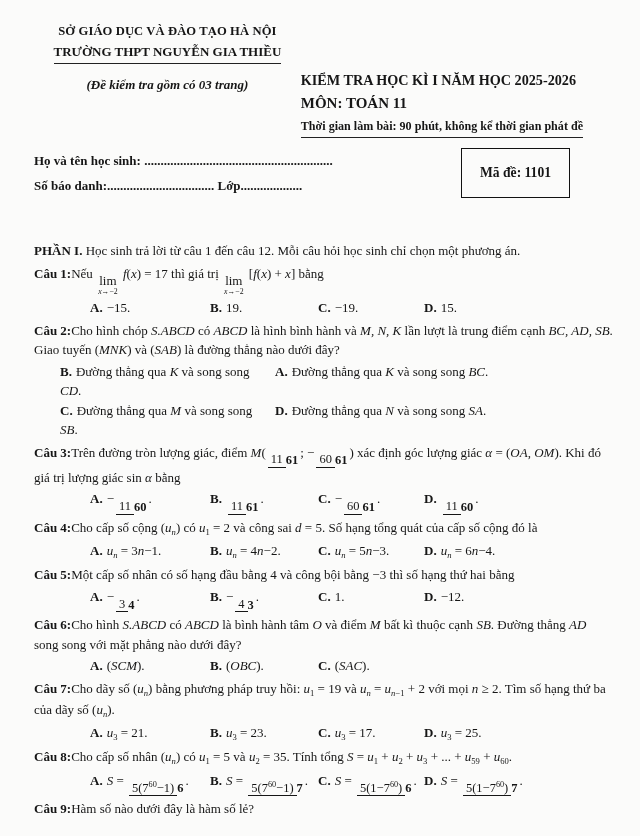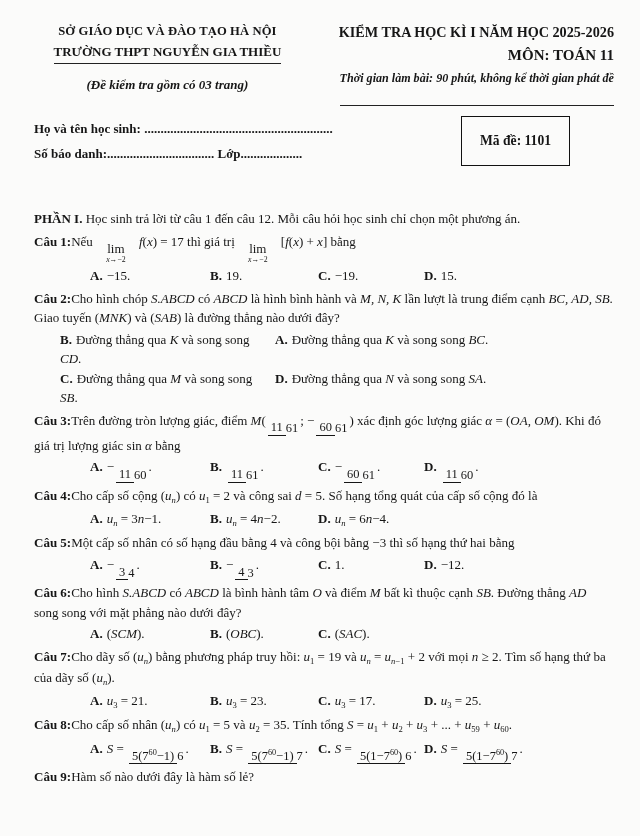--- a/index.html
+++ b/index.html
@@ -8,29 +8,29 @@
     background:#fbfbfa;color:#161616;
     font-family:"Liberation Serif","DejaVu Serif",serif;
     font-size:13px;line-height:1.5;
     -webkit-font-smoothing:antialiased;
   }
   .page{padding:22px 26px 0 34px;}
 
   
   .h-top{display:flex;align-items:flex-start;}
   .h-left{width:46%;text-align:center;}
-  .h-right{width:54%;text-align:right;}
+  .h-right{width:54%;text-align:left;margin-top:48px;}
   .l1{font-weight:bold;font-size:12.6px;letter-spacing:.1px;}
   .l2{margin-top:1px;}
   .l2 span{display:inline-block;font-weight:bold;font-size:13px;border-bottom:1.2px solid #222;padding-bottom:2px;}
   .l3{margin-top:11px;font-weight:bold;font-style:italic;font-size:13px;}
   .r1{font-weight:bold;font-size:14.2px;}
   .r2{font-weight:bold;font-size:15px;margin-top:1px;}
   .r3{margin-top:1px;}
-  .r3 span{display:inline-block;font-weight:bold;font-style:italic;font-size:12.1px;border-bottom:1.1px solid #222;padding-bottom:18px;}
+  .r3 span{display:inline-block;font-weight:bold;font-size:12.1px;border-bottom:1.1px solid #222;padding-bottom:2px;}
   .h-bottom{display:flex;align-items:center;margin-top:10px;gap:48px;}
   .fill-lines{flex:1;font-weight:bold;font-size:13px;line-height:1.95;white-space:nowrap;overflow:hidden;}
   .code-box{border:1.7px solid #111;padding:14px 18px;font-weight:bold;font-size:13.6px;margin-right:44px;white-space:nowrap;}
 
   
   .intro{margin:42px 0 4px;}
   .intro .plabel{font-weight:bold;}
   .question{margin:0 0 1px;}
   .stem{margin:2px 0 0;}
   .qlabel{font-weight:bold;}
@@ -39,22 +39,22 @@
   .cols2{grid-template-columns:215px auto;padding-left:26px;}
   .opt{padding-right:4px;}
   .okey{font-weight:bold;margin-right:4px;}
 
   
   .mi{font-style:italic;}
   .msub{font-size:.66em;vertical-align:-.4em;}
   .msup{font-size:.66em;vertical-align:.55em;}
   .frac{display:inline-flex;flex-direction:row;align-items:center;vertical-align:-.55em;line-height:1.08;font-size:.96em;margin:0 2px;}
   .frac .num{border-bottom:1px solid #161616;padding:0 3px 0;}
-  .frac .den{padding-top:1px;}
-  .limw{display:inline-flex;flex-direction:column;align-items:center;vertical-align:-.55em;line-height:1;margin:0 10px;}
+  .frac .den{padding-top:1px;font-weight:bold;}
+  .limw{display:inline-flex;flex-direction:column;align-items:center;vertical-align:-.55em;line-height:1;margin:0 2px;}
   .lbot{font-size:.6em;margin-top:1px;}
 </style>
 </head>
 <body>
 
 <div class="page">
 
   <header>
     <div class="h-top">
       <div class="h-left">
@@ -132,20 +132,21 @@
                   <span class="den">60</span>
                 </span>.</span></div>
           </div>
   </div>
 
   <div class="question">
     <p class="stem"><span class="qlabel">Câu 4:</span><span class="stem-text">Cho cấp số cộng (<span class="mi">u</span><span class="msub"><span class="mi">n</span></span>) có <span class="mi">u</span><span class="msub">1</span> = 2 và công sai <span class="mi">d</span> = 5. Số hạng tổng quát của cấp số cộng đó là</span></p>
     <div class="opts cols4">
             <div class="opt"><span class="okey">A.</span><span><span class="mi">u</span><span class="msub"><span class="mi">n</span></span> = 3<span class="mi">n</span>−1.</span></div>
             <div class="opt"><span class="okey">B.</span><span><span class="mi">u</span><span class="msub"><span class="mi">n</span></span> = 4<span class="mi">n</span>−2.</span></div>
+            <div class="opt"><span class="okey">C.</span><span><span class="mi">u</span><span class="msub"><span class="mi">n</span></span> = 5<span class="mi">n</span>−3.</span></div>
             <div class="opt"><span class="okey">D.</span><span><span class="mi">u</span><span class="msub"><span class="mi">n</span></span> = 6<span class="mi">n</span>−4.</span></div>
           </div>
   </div>
 
   <div class="question">
     <p class="stem"><span class="qlabel">Câu 5:</span><span class="stem-text">Một cấp số nhân có số hạng đầu bằng 4 và công bội bằng −3 thì số hạng thứ hai bằng</span></p>
     <div class="opts cols4">
             <div class="opt"><span class="okey">A.</span><span>−<span class="frac">
                   <span class="num">3</span>
                   <span class="den">4</span>

